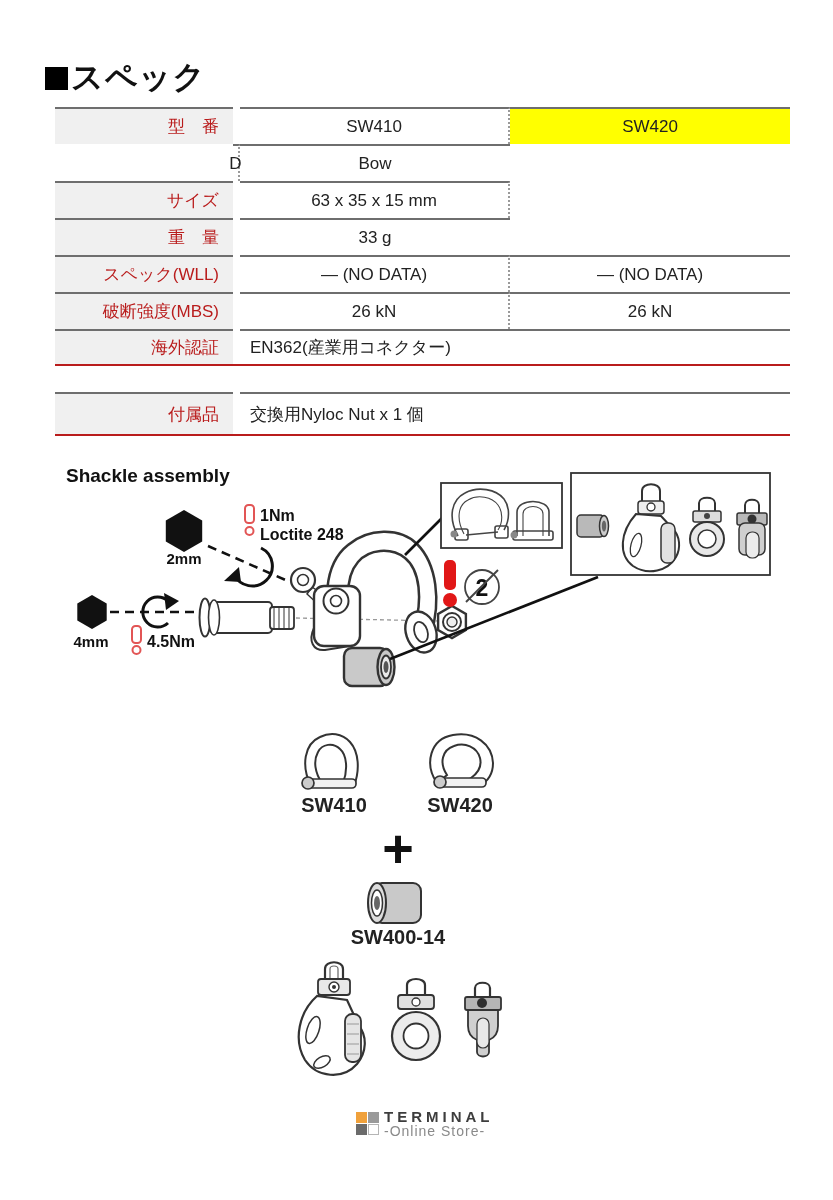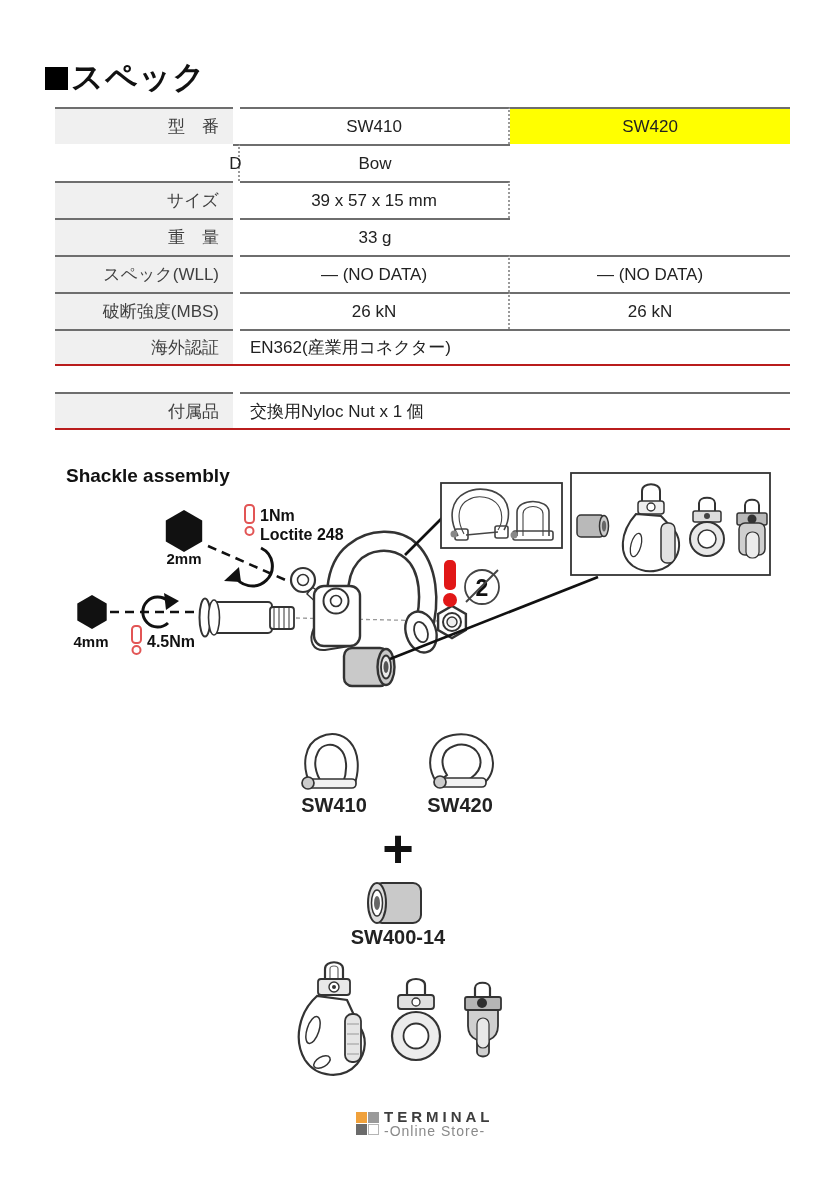--- a/index.html
+++ b/index.html
@@ -8,23 +8,23 @@
 
   
   .section-title{position:absolute;left:45px;top:56px;display:flex;align-items:center;}
   .marker{width:23px;height:23px;background:#000;margin-right:3px;}
   .section-title .txt{font-size:32px;font-weight:bold;color:#111;letter-spacing:1px;}
 
   
   .spec-table{position:absolute;left:55px;top:107px;width:735px;}
   .acc-table{position:absolute;left:55px;top:392px;width:735px;}
   .srow{display:grid;grid-template-columns:178px 7px 270px 280px;height:37px;}
-  .acc-table .srow{height:38px;}
+  .acc-table .srow{height:44px;}
   .cell{display:flex;align-items:center;font-size:17px;color:#222;border-top:2px solid #6e6e6e;}
-  .cell.label{background:#f0f0f0;justify-content:flex-end;padding-right:14px;color:#404040;}
+  .cell.label{background:#f0f0f0;justify-content:flex-end;padding-right:14px;color:#b91c1c;}
   .cell.gap{border:none;background:#fff;}
   .cell.val{justify-content:center;}
   .cell.val.divided{border-right:2px dotted #9a9a9a;}
   .cell.hl{background:#ffff00;}
   .cell.span{grid-column:3/5;justify-content:flex-start;padding-left:10px;}
   .srow.last .cell{border-bottom:2px solid #b91c1c;}
 
   
   svg{position:absolute;}
   svg text{font-family:"Liberation Sans","DejaVu Sans",sans-serif;}
@@ -62,21 +62,21 @@
       <div class="cell val hl">SW420</div>
     </div>
     <div class="srow">
         <div class="cell gap"></div>
       <div class="cell val divided">D</div>
       <div class="cell val">Bow</div>
     </div>
     <div class="srow">
       <div class="cell label">サイズ</div>
         <div class="cell gap"></div>
-      <div class="cell val divided">39 x 57 x 15 mm</div>
+      <div class="cell val divided">63 x 35 x 15 mm</div>
     </div>
     <div class="srow">
       <div class="cell label">重　量</div>
         <div class="cell gap"></div>
       <div class="cell val">33 g</div>
     </div>
     <div class="srow">
       <div class="cell label">スペック(WLL)</div>
         <div class="cell gap"></div>
       <div class="cell val divided">― (NO DATA)</div>

